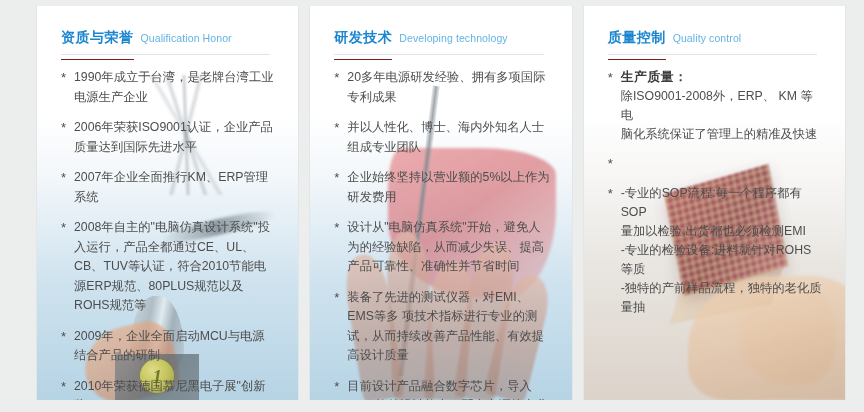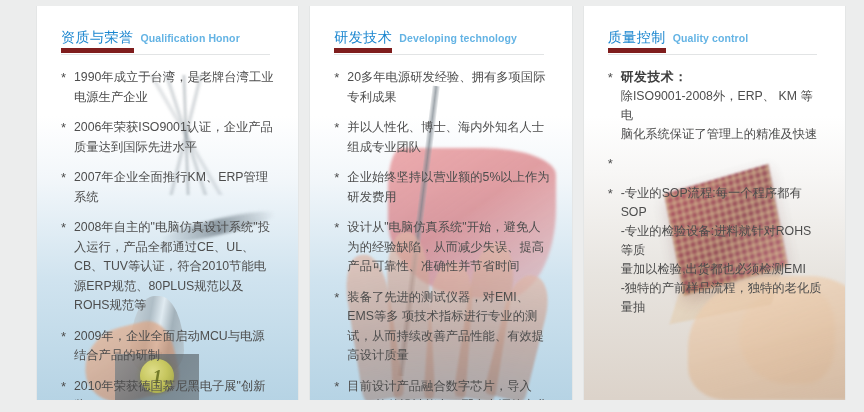--- a/index.html
+++ b/index.html
@@ -238,29 +238,29 @@
   }
   .panel-header::after {
     content: "";
     position: absolute;
     left: 0; right: 6px; bottom: 0;
     height: 1px;
     background: #e2e4e5;
   }
   .title-cn {
     font-size: 14px;
-    font-weight: normal;
+    font-weight: bold;
     color: #1b86cf;
     letter-spacing: .5px;
-    border-bottom: 5px solid #7f1d1d;
-    padding-bottom: 3px;
+    border-bottom: 1px solid #7f1d1d;
+    padding-bottom: 14px;
   }
   .title-en {
     font-size: 10.5px;
-    font-weight: bold;
+    font-weight: normal;
     color: #63b3e4;
     margin-left: 7px;
     letter-spacing: .1px;
   }
 
   .bullet-list { list-style: none; }
 
   .bullet-item {
     display: flex;
     font-size: 12.3px;
@@ -398,38 +398,38 @@
 
     <div class="content">
       <div class="panel-header">
         <span class="title-cn">质量控制</span><span class="title-en">Quality control</span>
       </div>
 
       <ul class="bullet-list">
         <li class="bullet-item">
           <span class="bullet-mark">*</span>
           <span class="bullet-text">
-            <span class="sub-label">研发技术：</span>
+            <span class="sub-label">生产质量：</span>
             <span class="sub-line">除ISO9001-2008外，ERP、 KM 等电</span>
             <span class="sub-line">脑化系统保证了管理上的精准及快速</span>
           </span>
         </li>
 
         <li class="bullet-item">
           <span class="bullet-mark">*</span>
           <span class="bullet-text">
           </span>
         </li>
 
         <li class="bullet-item">
           <span class="bullet-mark">*</span>
           <span class="bullet-text">
             <span class="sub-line">-专业的SOP流程:每一个程序都有SOP</span>
+            <span class="sub-line">量加以检验,出货都也必须检测EMI</span>
             <span class="sub-line">-专业的检验设备:进料就针对ROHS等质</span>
-            <span class="sub-line">量加以检验,出货都也必须检测EMI</span>
             <span class="sub-line">-独特的产前样品流程，独特的老化质量抽</span>
           </span>
         </li>
 
       </ul>
     </div>
   </section>
 
 </div>
 

